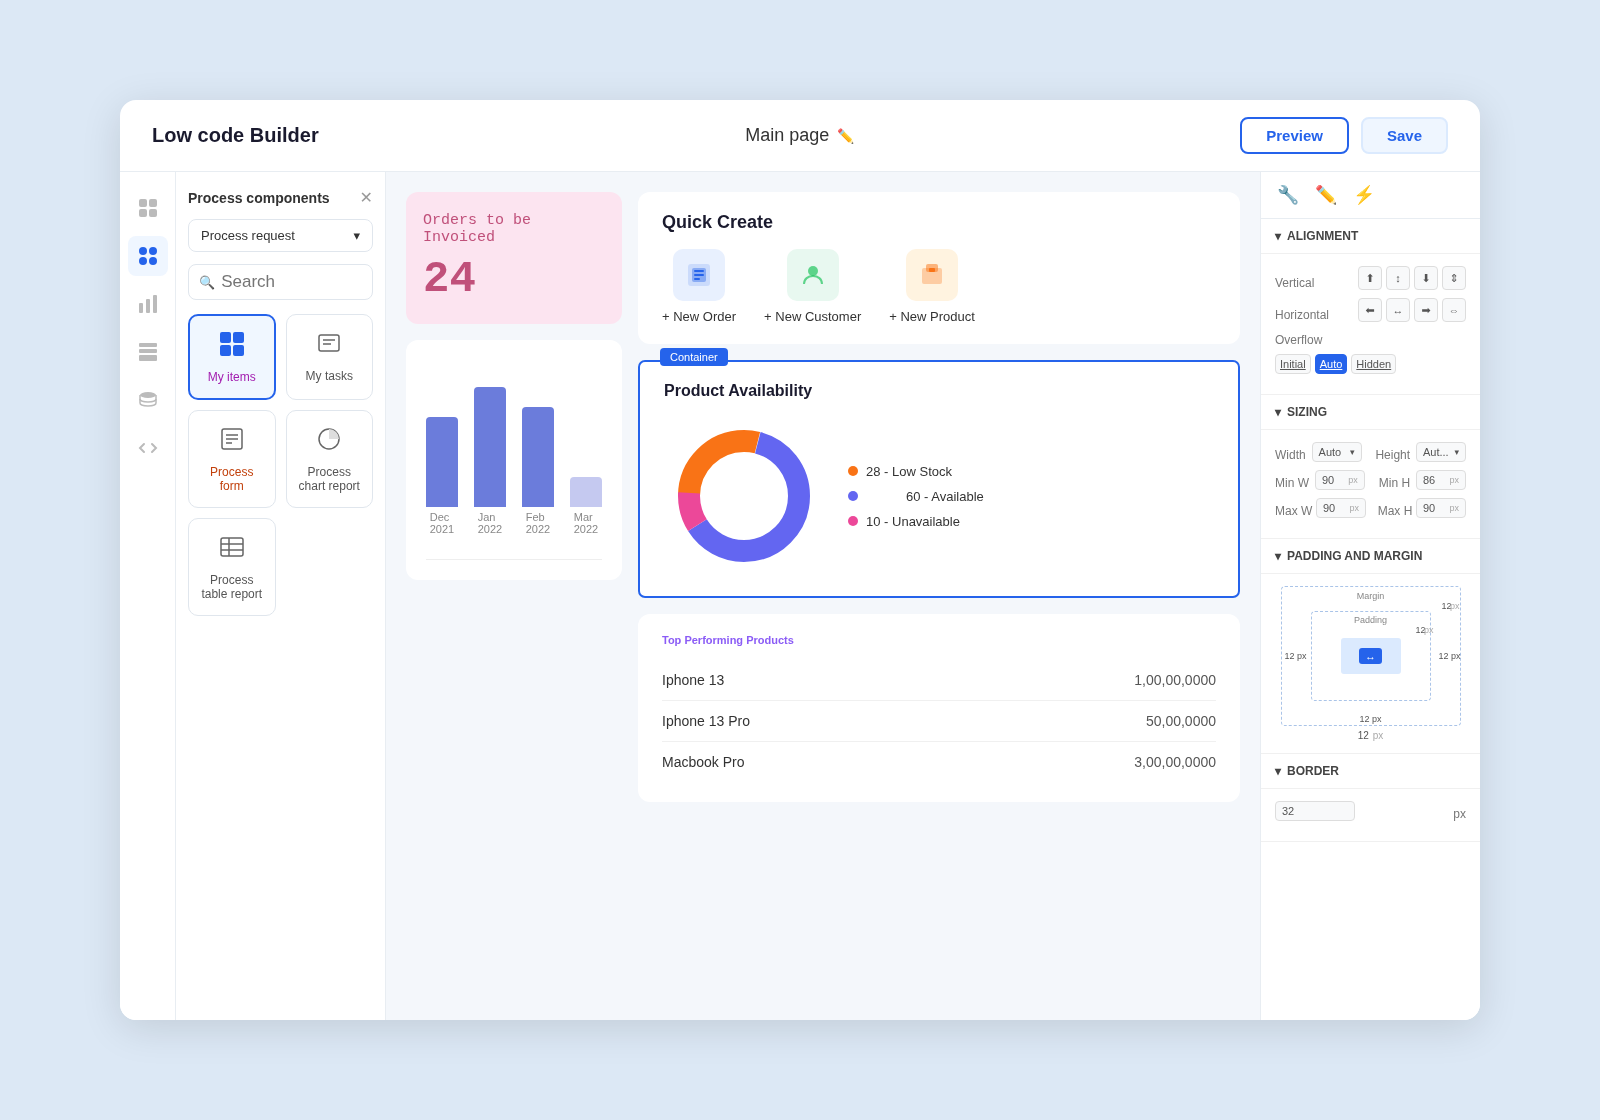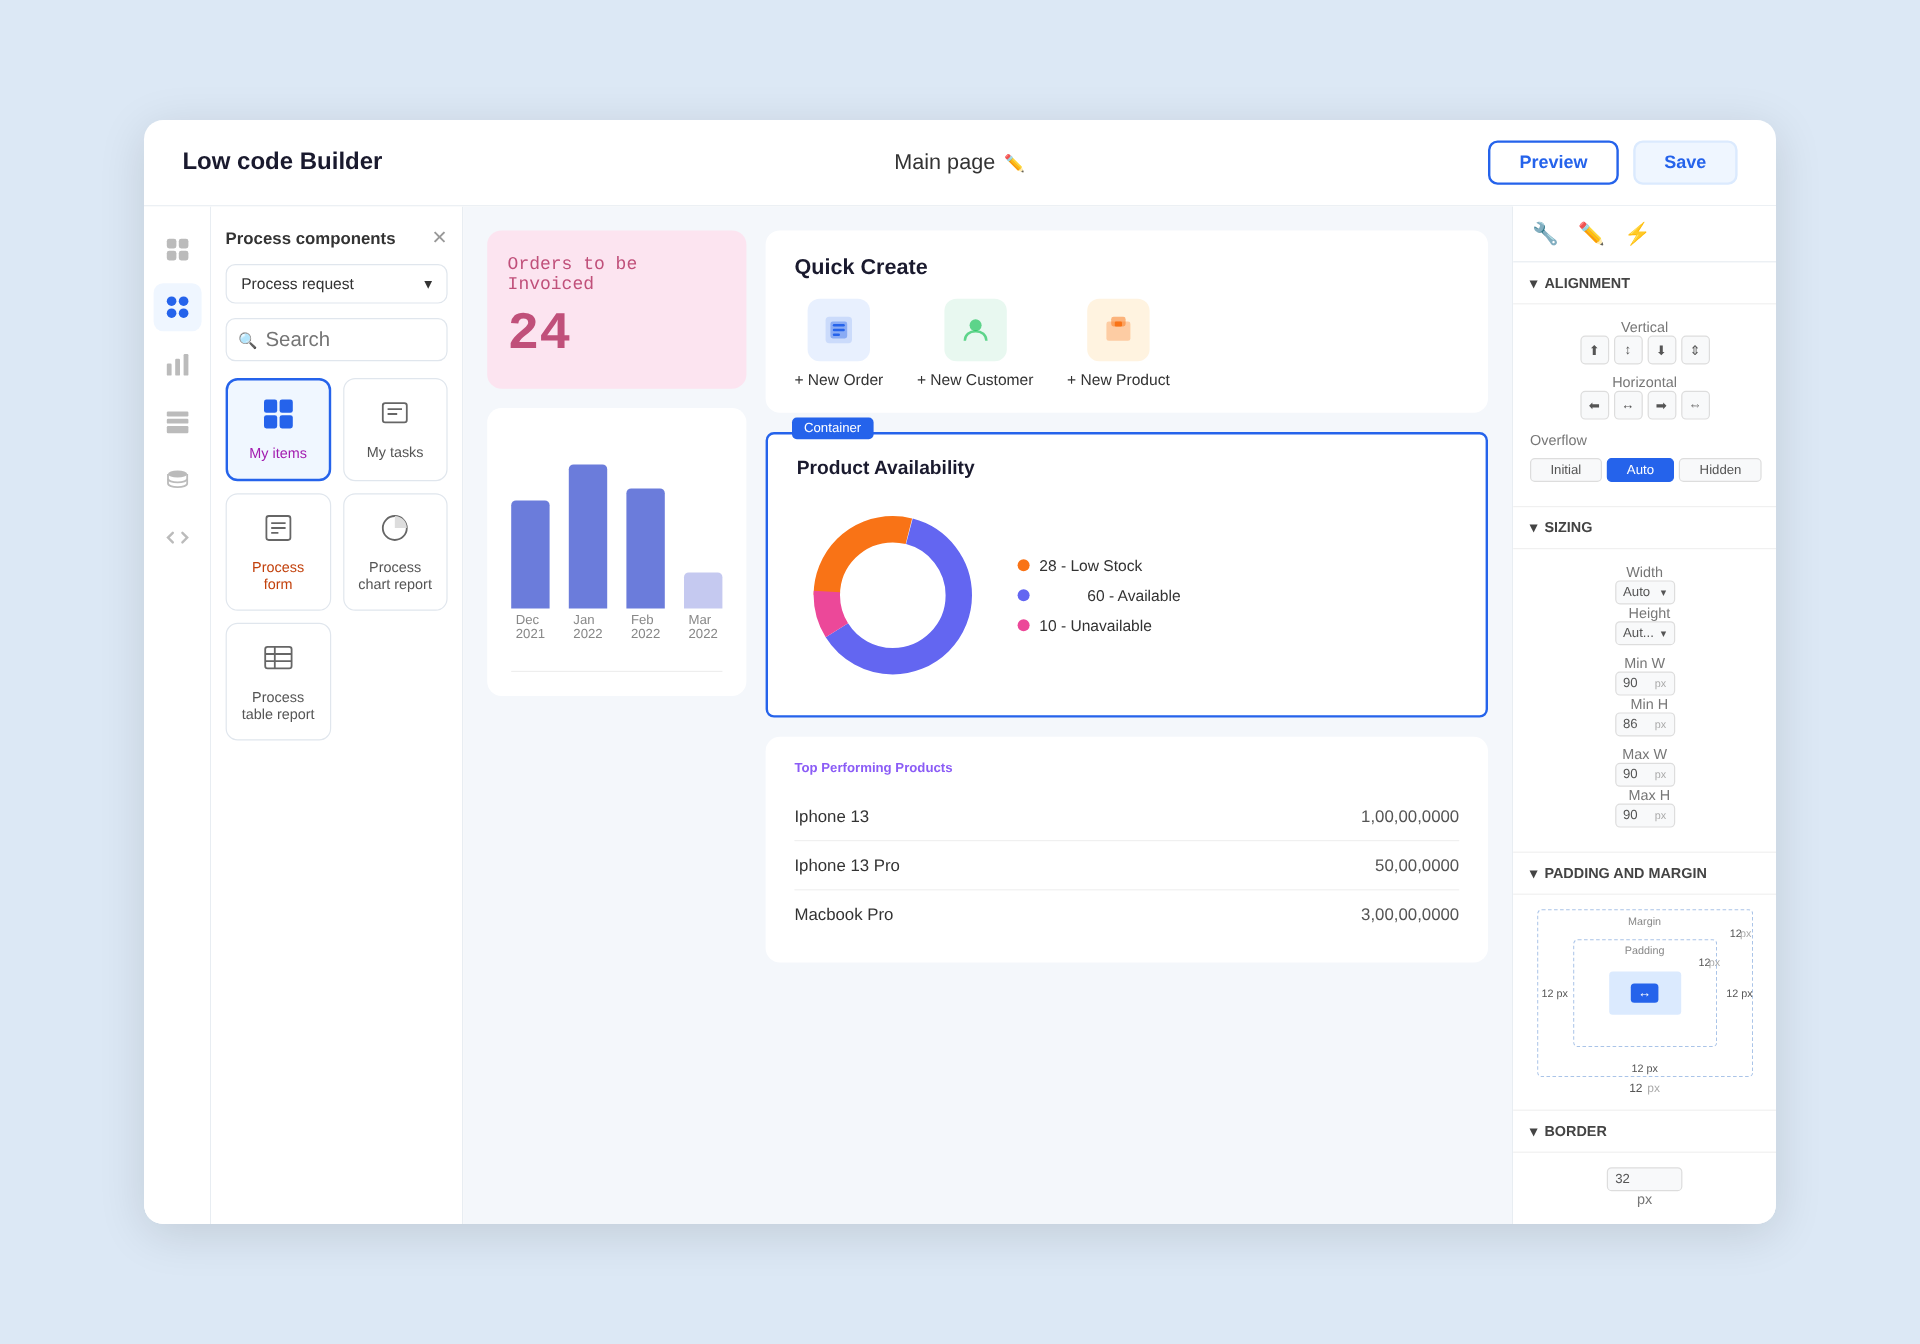--- a/index.html
+++ b/index.html
@@ -289,26 +289,25 @@
       cursor: pointer;
       gap: 6px;
       border-bottom: 1px solid #f0f0f0;
     }
     .section-body {
       padding: 12px 14px;
       border-bottom: 1px solid #f0f0f0;
     }
     .prop-row {
       display: flex;
-      align-items: center;
+      align-items: flex-end;
       justify-content: space-between;
       margin-bottom: 8px;
       font-size: 12px;
       color: #555;
-      flex-direction: column;
     }
     .prop-label { color: #777; font-size: 12px; }
     .align-buttons {
       display: flex;
       gap: 4px;
     }
     .align-btn {
       width: 24px;
       height: 24px;
       border: 1px solid #ddd;
@@ -323,25 +322,26 @@
     }
     .overflow-row {
       display: flex;
       gap: 4px;
       font-size: 11px;
       margin-bottom: 8px;
     }
     .overflow-btn {
       border: 1px solid #ddd;
       border-radius: 4px;
-      padding: 3px 16px;
+      padding: 3px 4px;
       font-size: 11px;
       cursor: pointer;
       color: #555;
       background: #f8f9fa;
+      text-decoration: underline;
     }
     .overflow-btn.active {
       background: #2563eb;
       color: #fff;
       border-color: #2563eb;
     }
     .size-input {
       border: 1px solid #ddd;
       border-radius: 4px;
       padding: 3px 6px;
@@ -865,21 +865,21 @@
           <span style="font-size:10px;color:#aaa;">px</span>
         </div>
       </div>
 
       <div class="section-header">
         <span>▾</span>
         <span>BORDER</span>
       </div>
       <div class="section-body">
         <div class="prop-row">
-          <div class="size-input" style="width:63px;">
+          <div class="size-input" style="width:80px;">
             <span>32</span>
           </div>
           <span class="prop-label">px</span>
         </div>
       </div>
     </div>
 
   </div>
 </div>
 

